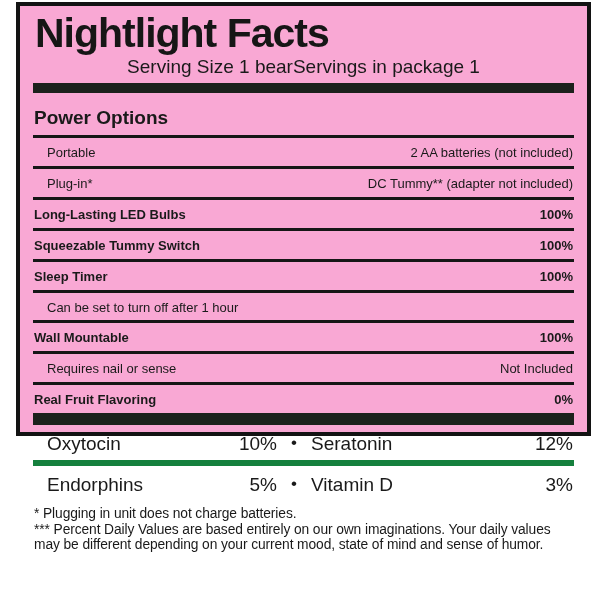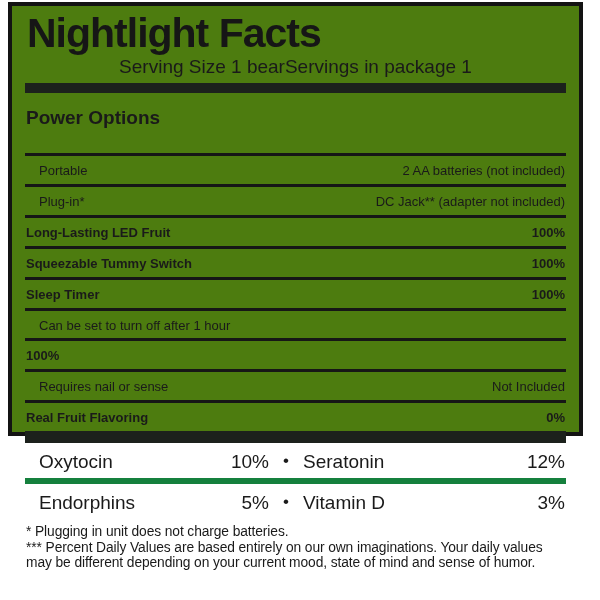--- a/index.html
+++ b/index.html
@@ -7,27 +7,27 @@
     padding: 0;
     width: 600px;
     height: 600px;
     background: #ffffff;
     font-family: "Liberation Sans", "DejaVu Sans", sans-serif;
     color: #1a1a1a;
     overflow: hidden;
   }
   .label {
     position: absolute;
-    left: 8px;
+    left: 16px;
     top: 2px;
     width: 575px;
     height: 434px;
     box-sizing: border-box;
     border: 4px solid #131313;
-    background: #4d7c0f;
+    background: #f9a8d4;
     padding: 0 13px;
   }
   .title {
     font-size: 41px;
     font-weight: bold;
     letter-spacing: -1px;
     line-height: 1.0;
     margin: 7px 0 0 2px;
     color: #161616;
   }
@@ -41,21 +41,21 @@
   }
   .bar {
     background: #1c211c;
     margin-top: 5px;
   }
   .bar-top { height: 10px; }
   .bar-mid { height: 12px; margin-top: 0; }
   .section-header {
     font-size: 19px;
     font-weight: bold;
-    padding: 14px 0 24px 1px;
+    padding: 14px 0 6px 1px;
   }
   .row {
     display: flex;
     justify-content: space-between;
     align-items: baseline;
     border-top: 3px solid #161616;
     padding: 8px 1px 5px;
     font-size: 13px;
     line-height: 1.15;
   }
@@ -99,44 +99,45 @@
 
   <div class="section-header">Power Options</div>
 
   <div class="row indent">
     <span>Portable</span>
     <span>2 AA batteries (not included)</span>
   </div>
 
   <div class="row indent">
     <span>Plug-in*</span>
-    <span>DC Jack** (adapter not included)</span>
+    <span>DC Tummy** (adapter not included)</span>
   </div>
 
   <div class="row bold">
-    <span>Long-Lasting LED Fruit</span>
+    <span>Long-Lasting LED Bulbs</span>
     <span>100%</span>
   </div>
 
   <div class="row bold">
     <span>Squeezable Tummy Switch</span>
     <span>100%</span>
   </div>
 
   <div class="row bold">
     <span>Sleep Timer</span>
     <span>100%</span>
   </div>
 
   <div class="row indent">
     <span>Can be set to turn off after 1 hour</span>
     <span></span>
   </div>
 
   <div class="row bold">
+    <span>Wall Mountable</span>
     <span>100%</span>
   </div>
 
   <div class="row indent">
     <span>Requires nail or sense</span>
     <span>Not Included</span>
   </div>
 
   <div class="row bold">
     <span>Real Fruit Flavoring</span>

